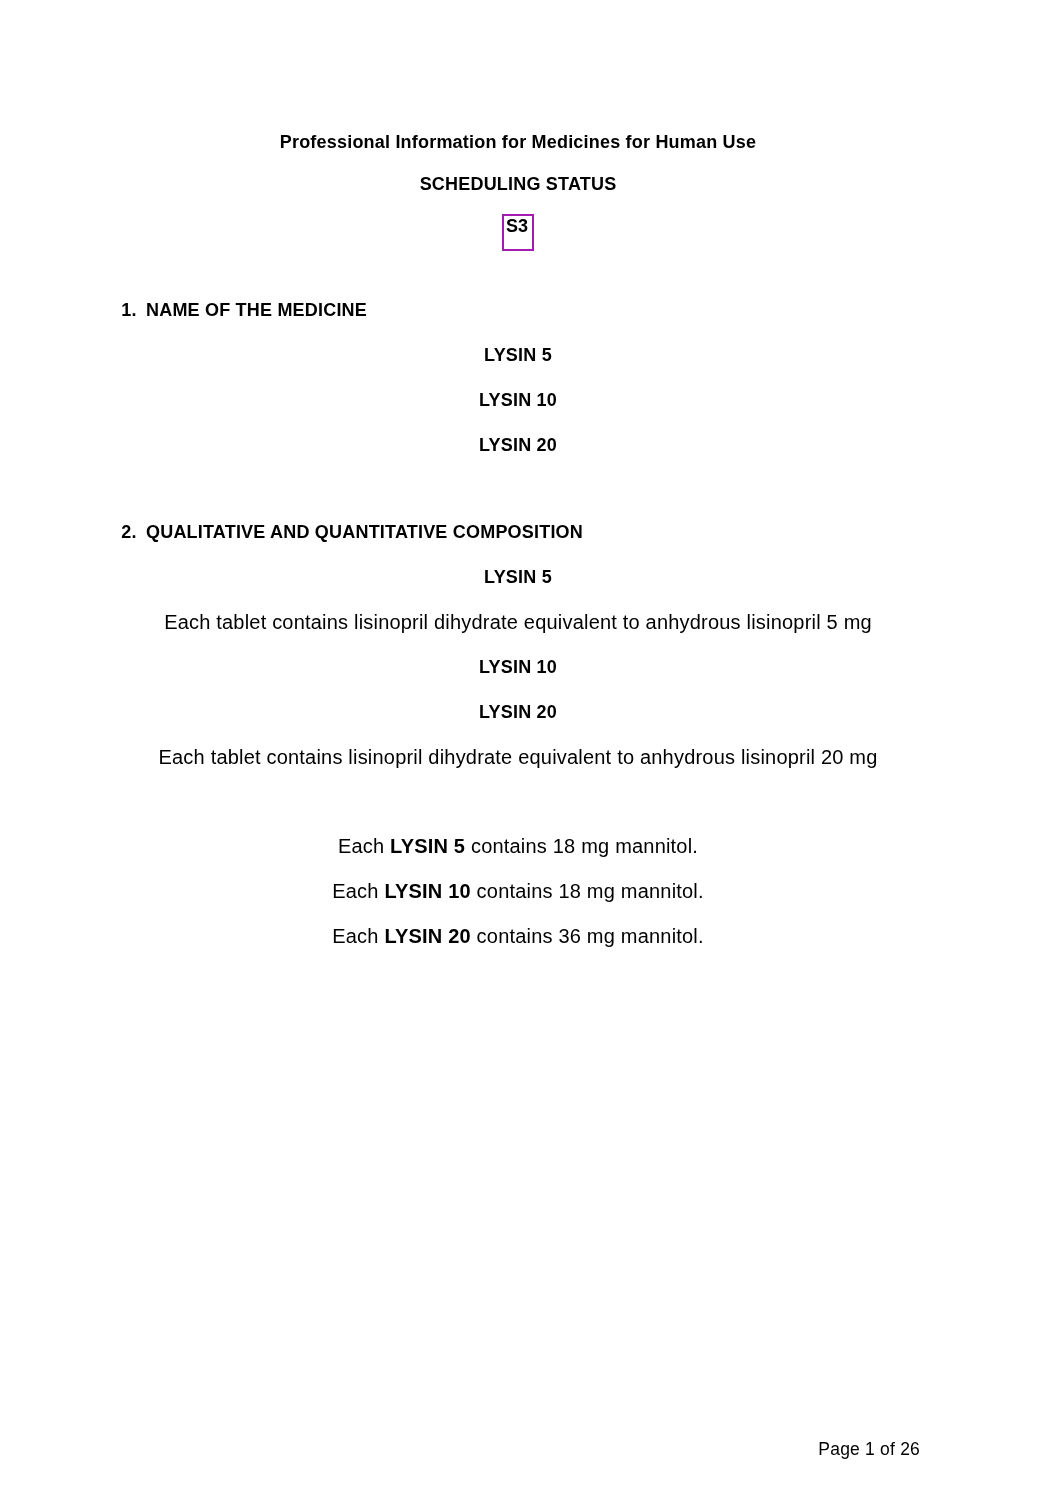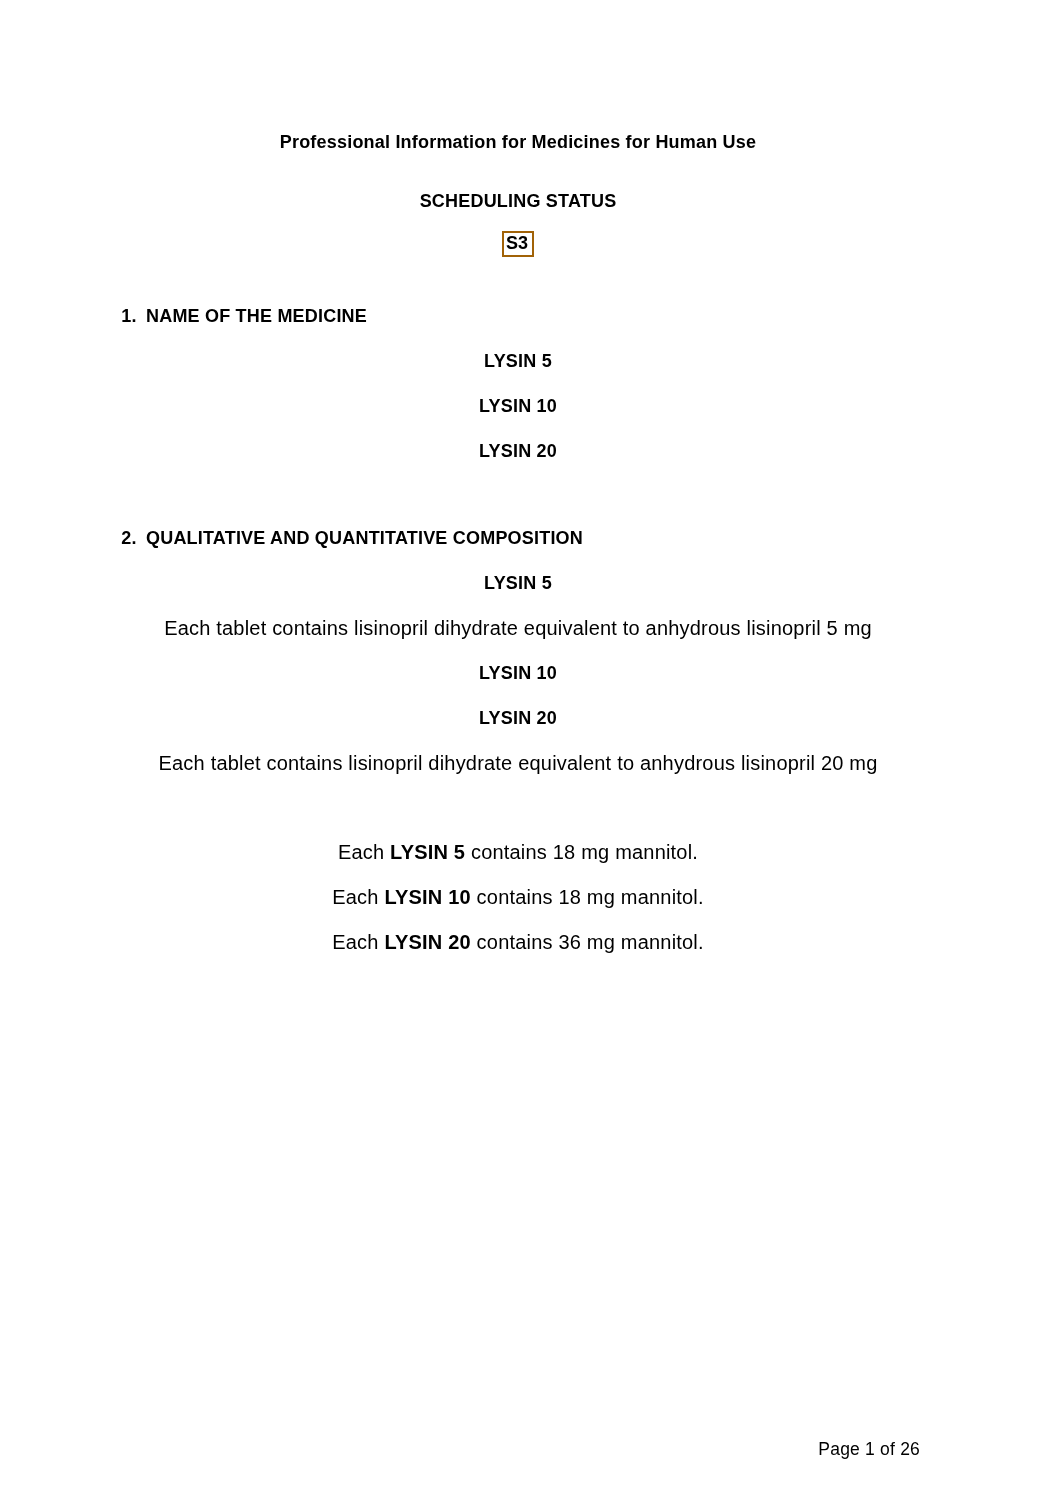--- a/index.html
+++ b/index.html
@@ -40,28 +40,28 @@
   }
   .numbered {
     display: flex;
   }
   .numbered .num {
     width: 34px;
     flex: 0 0 34px;
   }
   .status-box {
     display: inline-block;
-    border: 2px solid #a16207;
-    padding: 0 4px 1px 2px;
+    border: 2px solid #a21caf;
+    padding: 0 4px 12px 2px;
     font-size: 18px;
     font-weight: bold;
     line-height: 21px;
   }
   .mt-line { margin-top: 23px; }
-  .mt-title-gap { margin-top: 37px; }
+  .mt-title-gap { margin-top: 20px; }
   .mt-status-gap { margin-top: 19px; }
   .mt-sec1-gap { margin-top: 48px; }
   .mt-sec2-gap { margin-top: 65px; }
   .mt-block-gap { margin-top: 67px; }
   .footer {
     position: absolute;
     top: 1438px;
     right: 138px;
     font-size: 17.5px;
     line-height: 22px;

